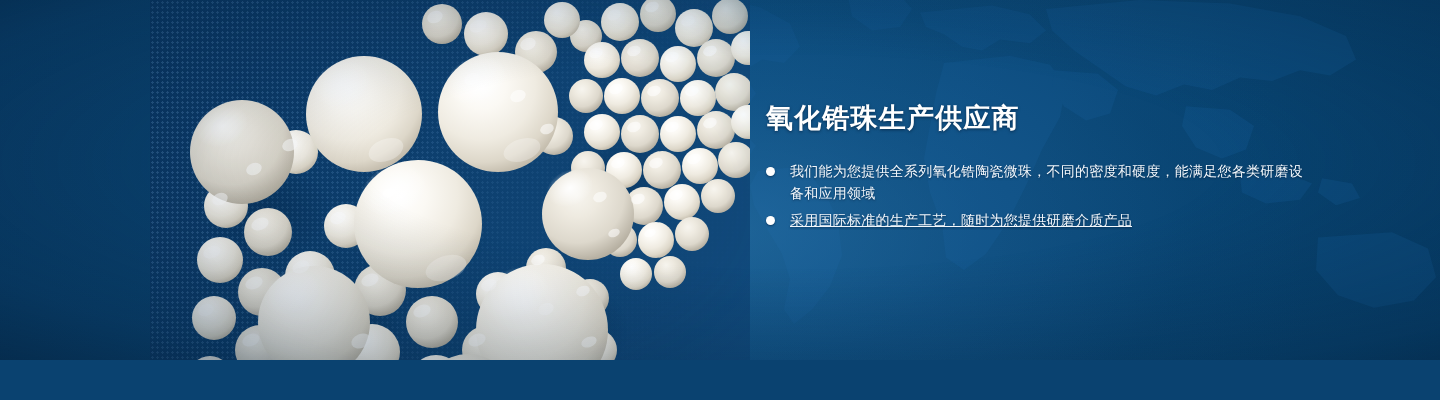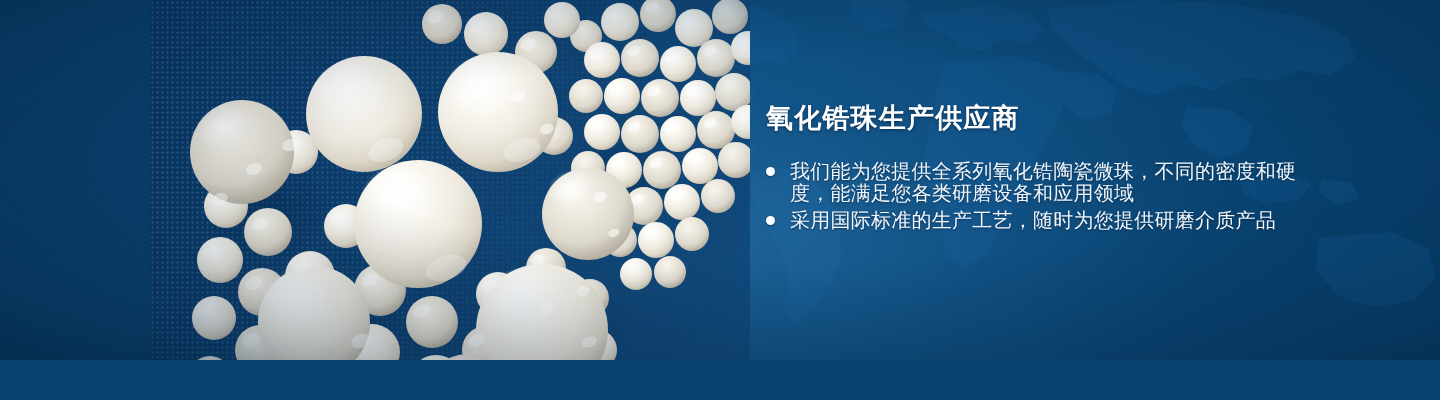--- a/index.html
+++ b/index.html
@@ -122,26 +122,26 @@
   .bullets {
     list-style: none;
     margin: 0;
     padding: 0;
   }
   .bullet {
     position: relative;
     padding-left: 24px;
     margin-bottom: 5px;
     color: #f2f7fb;
-    font-size: 20px;
+    font-size: 14px;
     line-height: 22px;
     letter-spacing: 0.25px;
     text-shadow: 0 1px 2px rgba(0,26,52,0.55);
   }
-  .bullet:last-child { margin-bottom: 0; }
+  .bullet:last-child { margin-bottom: 0; text-decoration: underline; }
   .bullet-dot {
     position: absolute;
     left: 0;
     top: 7px;
     width: 9px;
     height: 9px;
     border-radius: 50%;
     background: #ffffff;
     box-shadow: 0 1px 2px rgba(0,22,46,0.5);
   }

